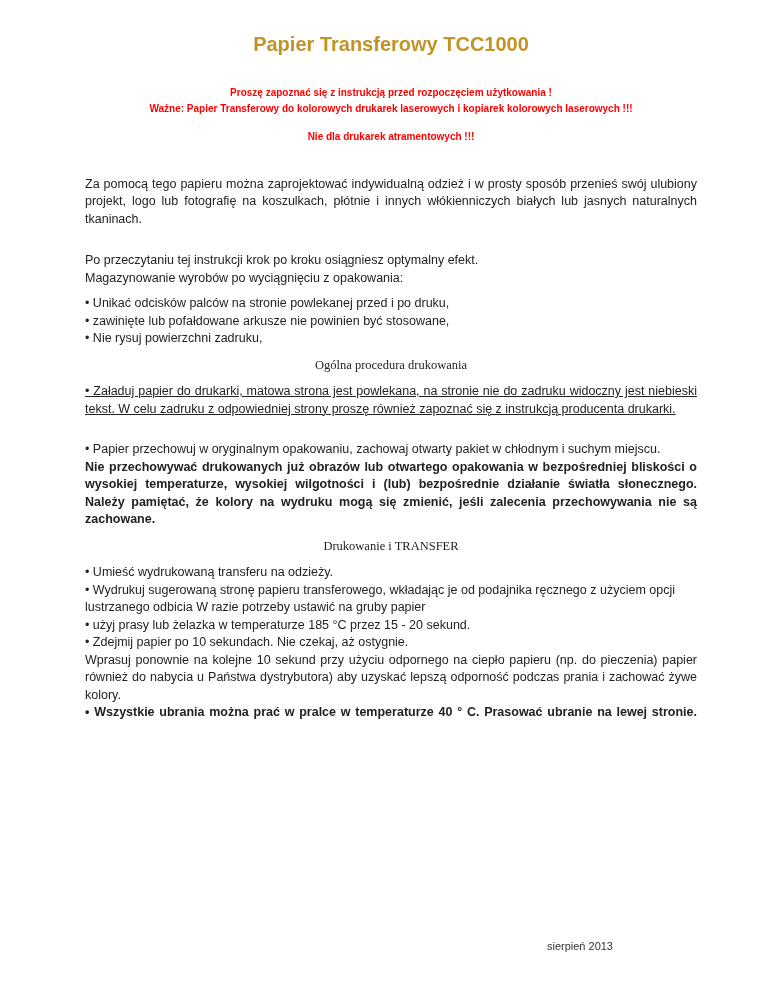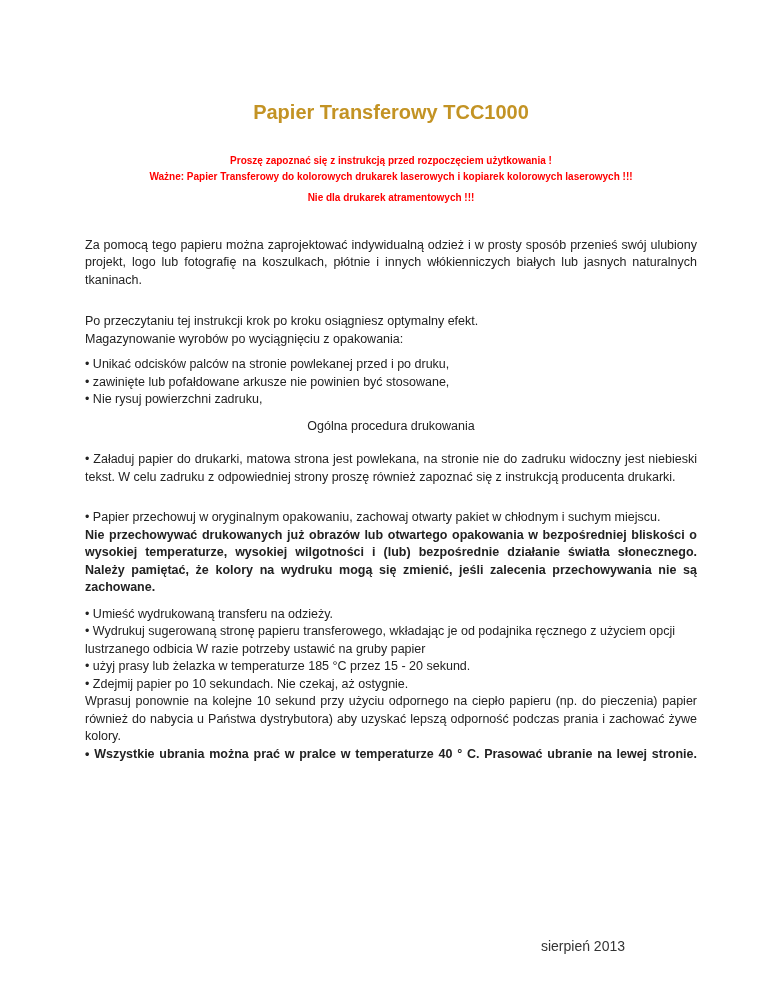--- a/index.html
+++ b/index.html
@@ -9,21 +9,21 @@
   }
   .page {
     position: relative;
     width: 697px;
     height: 994px;
     background: #ffffff;
     font-family: "Liberation Sans", "DejaVu Sans", sans-serif;
     color: #222222;
     overflow: hidden;
     box-sizing: border-box;
-    padding-top: 100px;
+    padding-top: 32px;
   }
   .content {
     margin-left: 85px;
     width: 612px;
     font-size: 12.5px;
     line-height: 17.5px;
   }
   .doc-title {
     text-align: center;
     font-size: 20px;
@@ -33,46 +33,47 @@
   }
   .warnings {
     margin-top: 29px;
     text-align: center;
     color: #FF0000;
     font-weight: bold;
     font-size: 10px;
     line-height: 15.5px;
   }
   .warning-line3 {
-    margin-top: 6px;
+    margin-top: 13px;
   }
   .intro-para   { margin-top: 31px; text-align: justify; }
   .intro-lead   { margin-top: 24px; }
   .storage-list { margin-top: 8px; }
   .bullet-line  { text-align: left; }
   .bullet-just  { text-align: justify; }
   .section-heading {
     margin-top: 9px;
     text-align: center;
+    font-family: Liberation Serif, serif;
   }
-  .bullet-load  { margin-top: 16px; text-align: justify; }
+  .bullet-load  { margin-top: 9px; text-align: justify; text-decoration: underline; }
   .block-store  { margin-top: 23px; }
   .para-just-all {
     text-align: justify;
     text-align-last: justify;
     font-weight: bold;
   }
   .transfer-list { margin-top: 9px; }
   .para-press    { text-align: justify; }
   .closing       { margin-top: 22px; }
   .footer-date {
     position: absolute;
     top: 941px;
-    right: 72px;
-    font-size: 14px;
+    right: 84px;
+    font-size: 11px;
     line-height: 10px;
     color: #333333;
   }
 </style>
 </head>
 <body>
 
 <div class="page">
   <div class="content">
 
@@ -99,20 +100,21 @@
 
     <div class="section-heading">Ogólna procedura drukowania</div>
 
     <div class="bullet-load">• Załaduj papier do drukarki, matowa strona jest powlekana, na stronie nie do zadruku widoczny jest niebieski tekst. W celu zadruku z odpowiedniej strony proszę również zapoznać się z instrukcją producenta drukarki.</div>
 
     <div class="block-store">
       <div class="bullet-line">• Papier przechowuj w oryginalnym opakowaniu, zachowaj otwarty pakiet w chłodnym i suchym miejscu.</div>
       <div class="para-just-all">Nie przechowywać drukowanych już obrazów lub otwartego opakowania w bezpośredniej bliskości o wysokiej temperaturze, wysokiej wilgotności i (lub) bezpośrednie działanie światła słonecznego. Należy pamiętać, że kolory na wydruku mogą się zmienić, jeśli zalecenia przechowywania nie są zachowane.</div>
     </div>
 
+    <div class="section-heading">Drukowanie i TRANSFER</div>
 
     <div class="transfer-list">
       <div class="bullet-line">• Umieść wydrukowaną transferu na odzieży.</div>
       <div class="bullet-line">• Wydrukuj sugerowaną stronę papieru transferowego, wkładając je od podajnika ręcznego z użyciem opcji lustrzanego odbicia W razie potrzeby ustawić na gruby papier</div>
       <div class="bullet-line">• użyj prasy lub żelazka w temperaturze 185 °C przez 15 - 20 sekund.</div>
       <div class="bullet-line">• Zdejmij papier po 10 sekundach. Nie czekaj, aż ostygnie.</div>
       <div class="para-press">Wprasuj ponownie na kolejne 10 sekund przy użyciu odpornego na ciepło papieru (np. do pieczenia) papier również do nabycia u Państwa dystrybutora) aby uzyskać lepszą odporność podczas prania i zachować żywe kolory.</div>
       <div class="para-just-all">• Wszystkie ubrania można prać w pralce w temperaturze 40 ° C. Prasować ubranie na lewej stronie.</div>
     </div>
 

